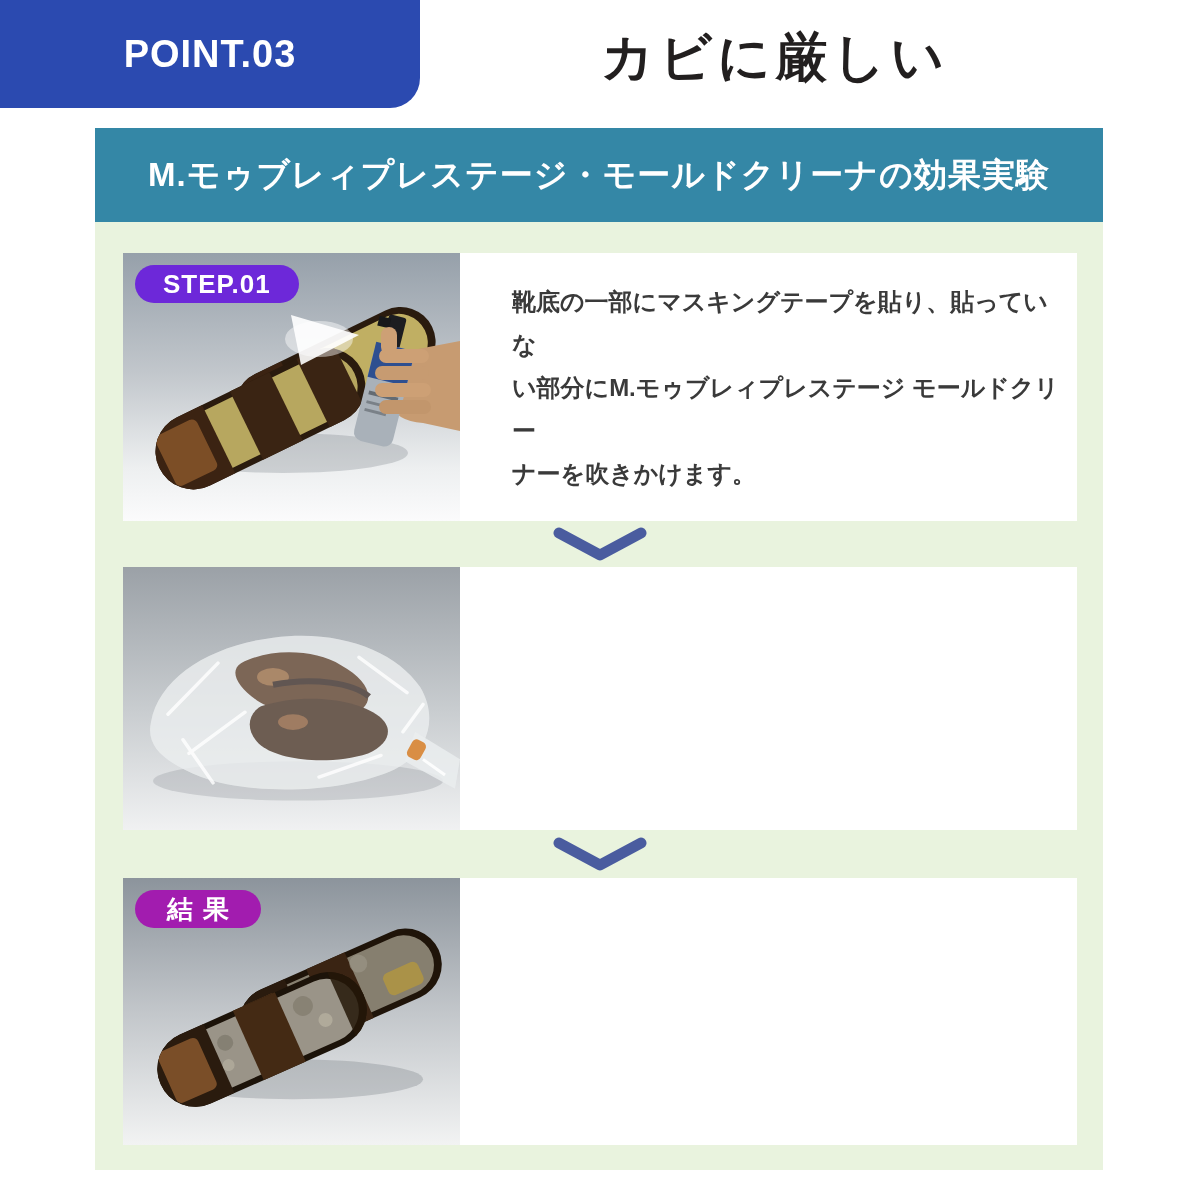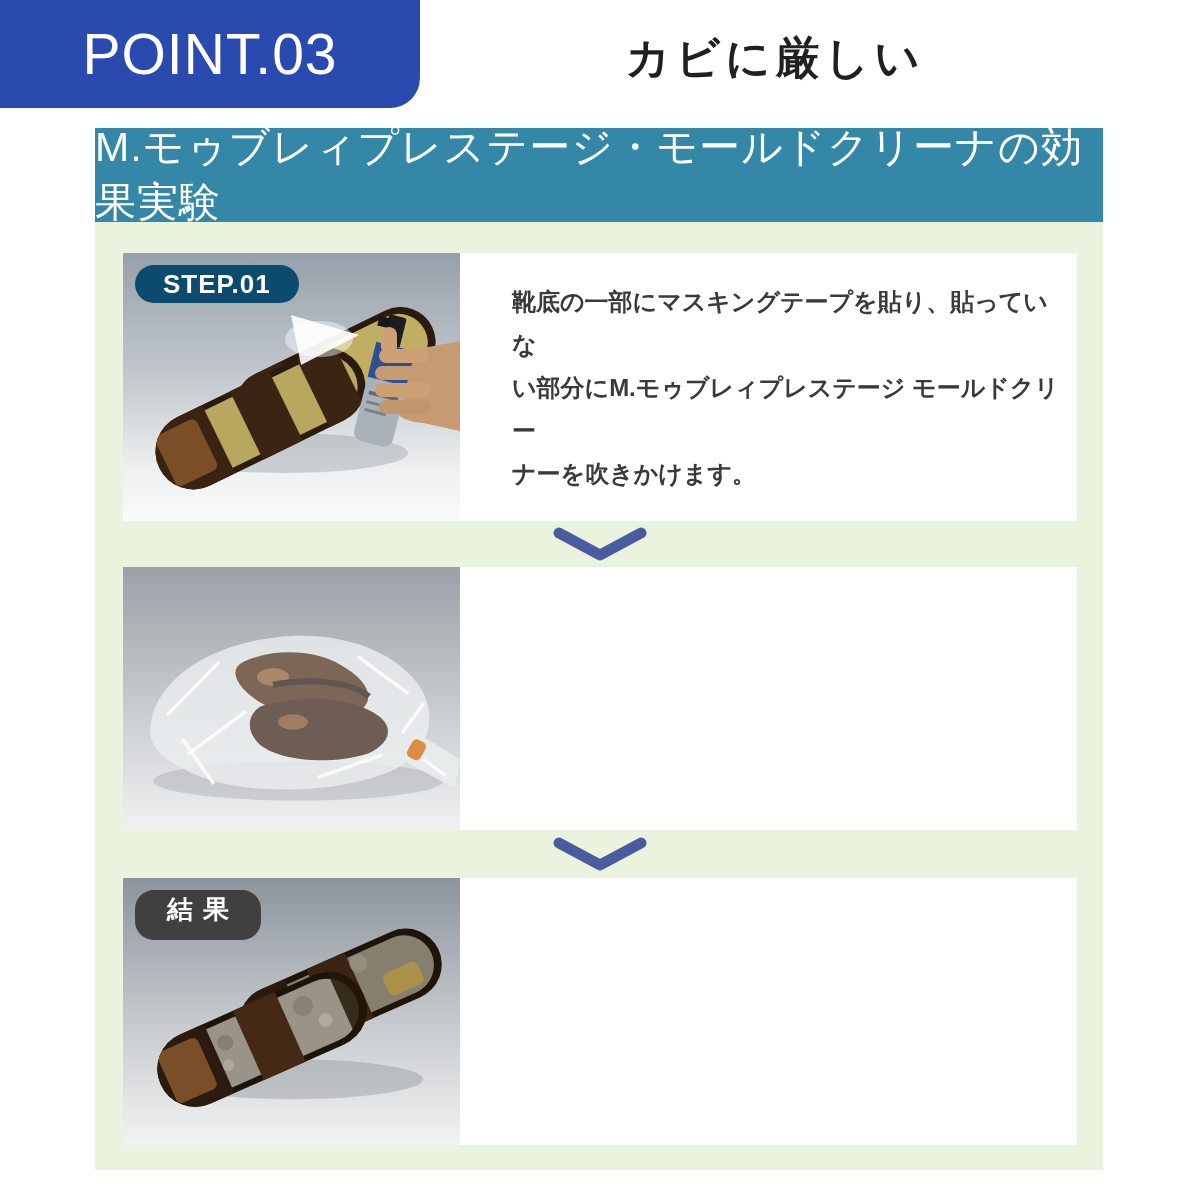--- a/index.html
+++ b/index.html
@@ -2,41 +2,41 @@
 <html><head>
 <meta charset="utf-8">
 <style>
   html,body{margin:0;padding:0;background:#ffffff;}
   .page{position:relative;width:1200px;height:1200px;background:#ffffff;overflow:hidden;
         font-family:"Liberation Sans",sans-serif;}
 
   
   .point-badge{position:absolute;left:0;top:0;width:420px;height:108px;background:#2B4AB0;
                border-radius:0 0 30px 0;display:flex;align-items:center;justify-content:center;}
-  .point-badge span{color:#ffffff;font-size:57px;font-weight:400;letter-spacing:1px;}
+  .point-badge span{color:#ffffff;font-size:38px;font-weight:700;letter-spacing:1px;}
   .page-title{position:absolute;left:420px;right:70px;top:0;height:116px;margin:0;
               display:flex;align-items:center;justify-content:center;
-              color:#221F1F;font-size:44px;font-weight:700;letter-spacing:5px;}
+              color:#221F1F;font-size:52px;font-weight:700;letter-spacing:5px;}
 
   
   .banner{position:absolute;left:95px;top:128px;width:1008px;height:94px;background:#3487A6;
           display:flex;align-items:center;justify-content:center;}
-  .banner span{color:#ffffff;font-size:41px;font-weight:400;letter-spacing:1px;}
+  .banner span{color:#ffffff;font-size:33px;font-weight:700;letter-spacing:1px;}
 
   
   .panel{position:absolute;left:95px;top:222px;width:1008px;height:948px;background:#E9F3DE;
          box-sizing:border-box;padding:31px 26px 25px 28px;display:flex;flex-direction:column;}
   .step-row{display:flex;background:#ffffff;}
   .row-1{height:268px}.row-2{height:263px}.row-3{height:267px}
   .photo{position:relative;width:337px;flex:0 0 337px;height:100%;}
   .photo svg{display:block;width:100%;height:100%;}
   .pill{position:absolute;top:12px;left:12px;height:38px;padding:0 28px;border-radius:19px;
         display:flex;align-items:center;color:#ffffff;font-size:26px;font-weight:700;letter-spacing:1px;}
-  .pill.navy{background:#0c4a6e;}
-  .pill.orange{background:#404040;letter-spacing:10px;padding:0 22px 12px 32px;}
+  .pill.navy{background:#6d28d9;}
+  .pill.orange{background:#a21caf;letter-spacing:10px;padding:0 22px 0 32px;}
   .desc-wrap{flex:1;display:flex;align-items:center;padding:0 18px 0 52px;}
   .desc{margin:0;font-size:24px;font-weight:700;line-height:43px;color:#3A3A3A;white-space:pre-line;}
 
   
   .gap{display:flex;align-items:center;justify-content:center;}
   .gap-1{height:46px}.gap-2{height:48px}
   .chevron{width:96px;height:34px;}
 </style>
 </head>
 <body>

